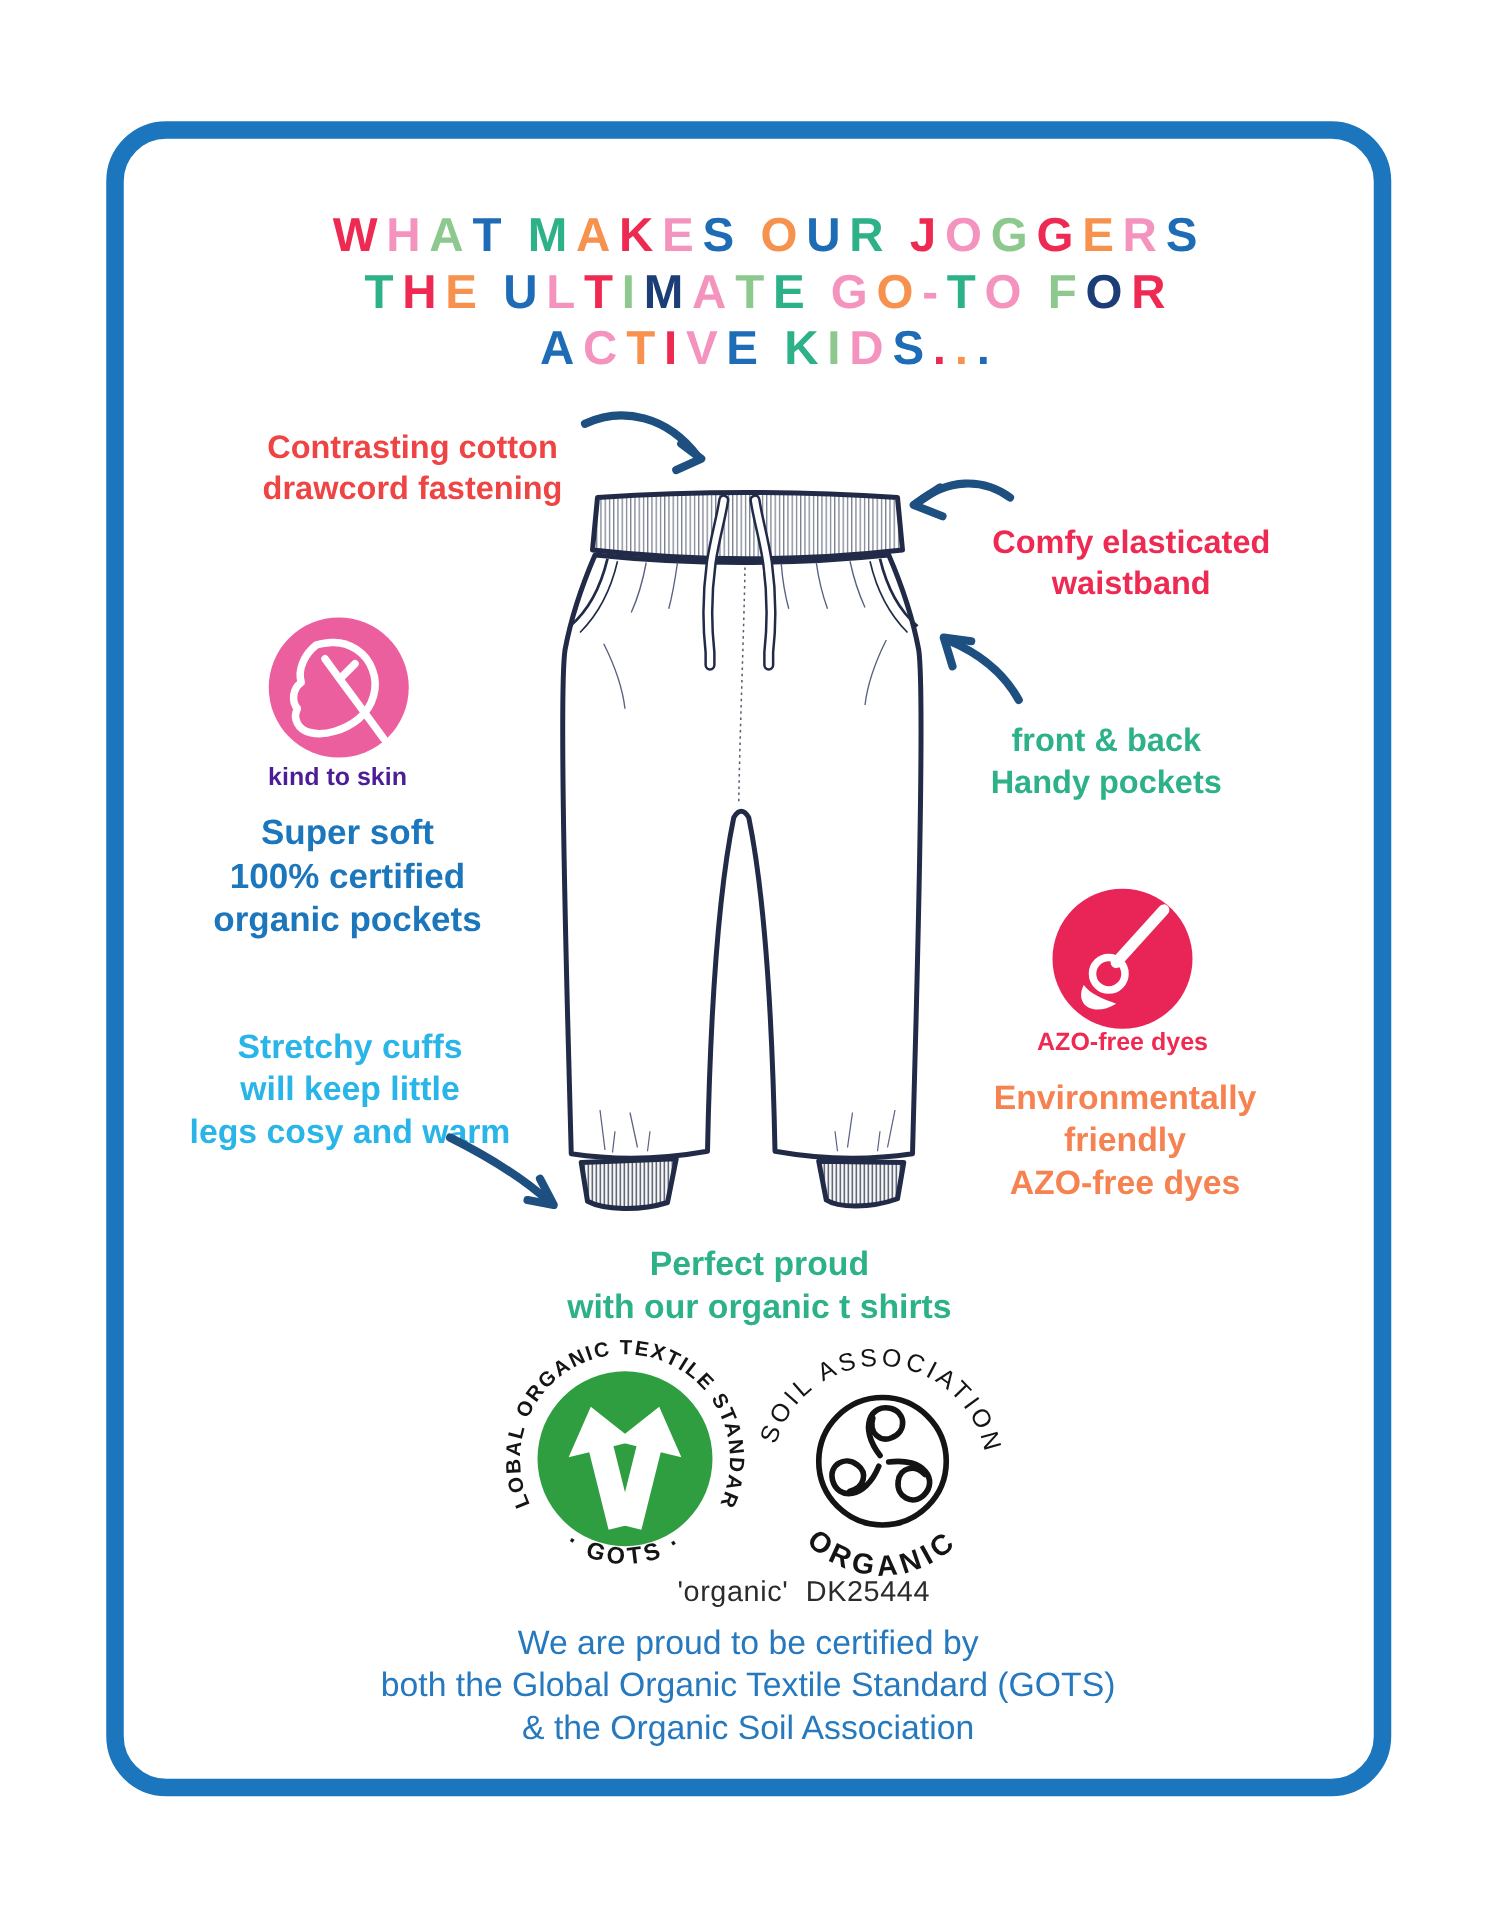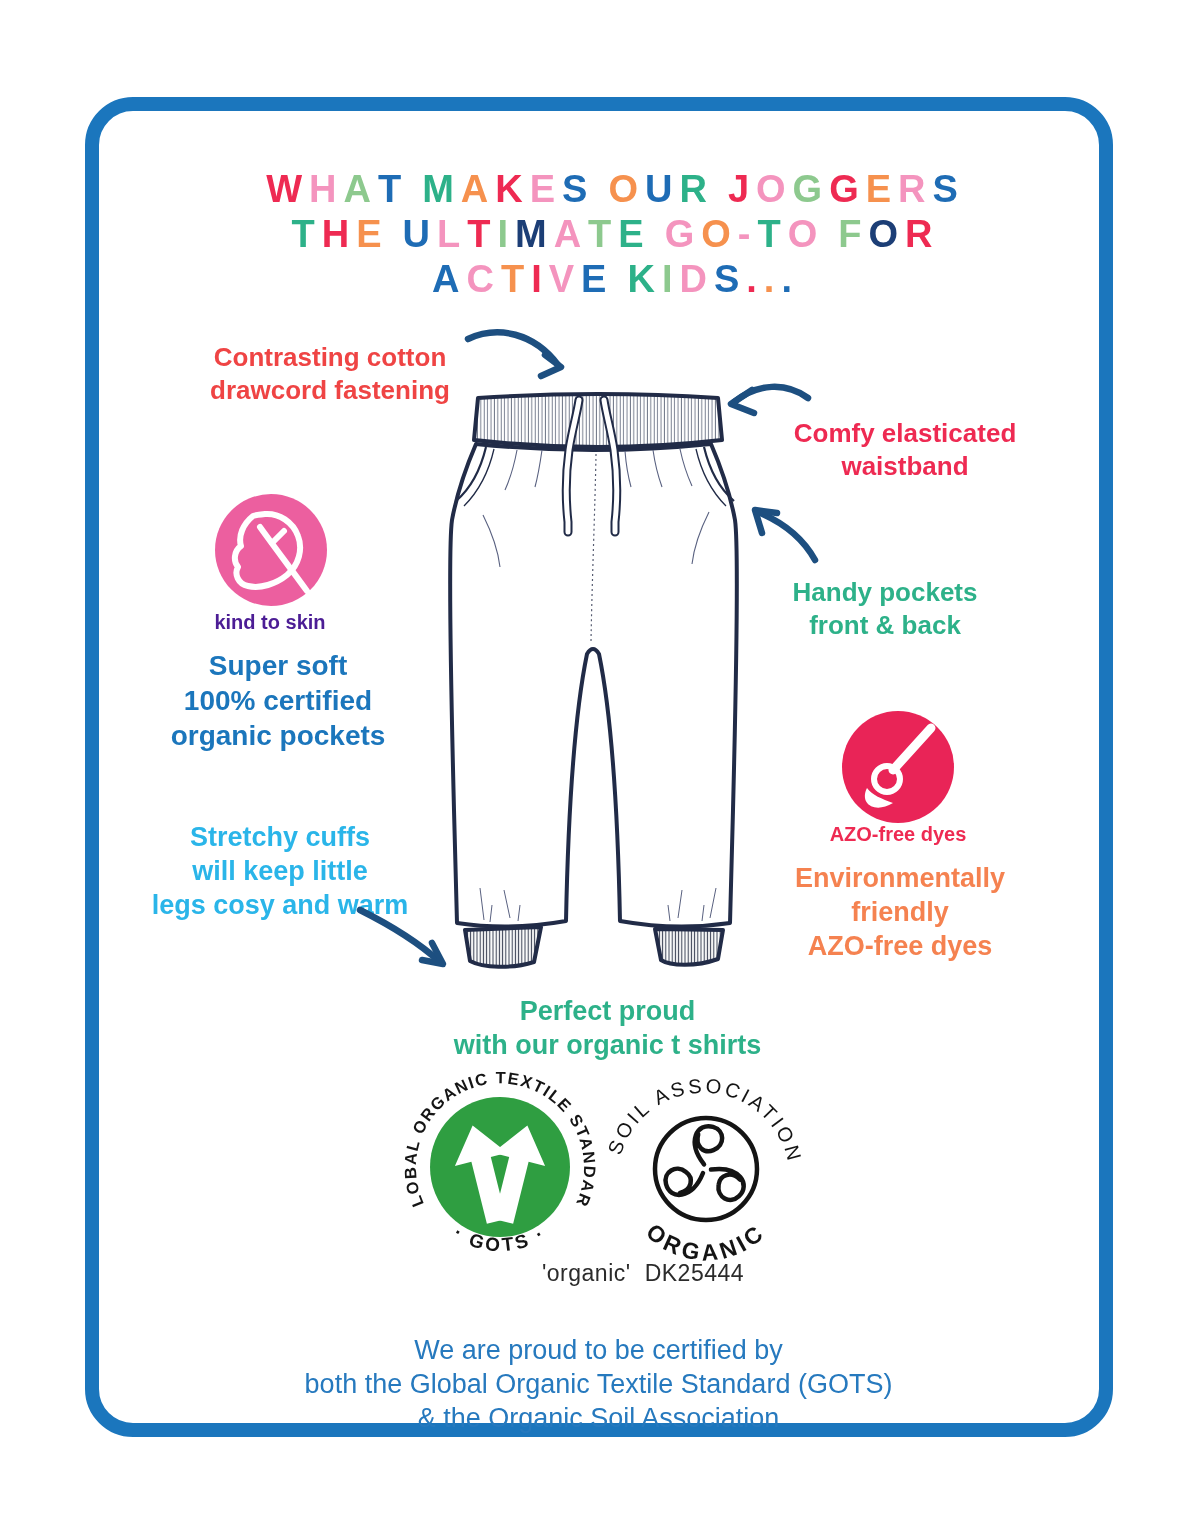--- a/index.html
+++ b/index.html
@@ -10,21 +10,21 @@
   .title{position:absolute;left:0;top:167px;width:1197px;text-align:center;}
   .title-line{height:45px;line-height:45px;font-size:38px;font-weight:bold;letter-spacing:7px;white-space:nowrap;margin-left:34px;}
   .title-line span{display:inline-block;}
   .title-line span.sp{width:14px;}
   .callout{position:absolute;font-weight:bold;font-size:26px;line-height:33px;text-align:center;}
   .badge-label{position:absolute;font-weight:bold;font-size:20px;text-align:center;}
   .cert-line{position:absolute;left:443px;top:1260px;width:400px;text-align:center;
              font-size:23px;color:#2b2b2b;letter-spacing:0.5px;}
   .cert-line .lic{margin-right:14px;}
   .footer{position:absolute;left:0;top:1297px;width:1197px;text-align:center;
-          font-size:27px;line-height:34px;font-weight:400;margin-top:36px;}
+          font-size:27px;line-height:34px;font-weight:400;}
   svg{position:absolute;overflow:visible;}
   .logo-ring-text{font-family:"Liberation Sans",sans-serif;}
 </style>
 </head>
 <body>
 
 <div class="canvas">
 
   <div class="frame" style="border-color: rgb(27, 118, 189);"></div>
 
@@ -38,22 +38,22 @@
     <div>Contrasting cotton</div>
     <div>drawcord fastening</div>
   </div>
 
   <div class="callout" style="left: 740px; top: 417px; width: 330px; color: rgb(238, 42, 82);">
     <div>Comfy elasticated</div>
     <div>waistband</div>
   </div>
 
   <div class="callout" style="left: 735px; top: 576px; width: 300px; color: rgb(45, 177, 137);">
+    <div>front &amp; back</div>
     <div>Handy pockets</div>
-    <div>front &amp; back</div>
   </div>
 
   <div class="callout" style="left: 128px; top: 648px; width: 300px; font-size: 28px; line-height: 35px; color: rgb(27, 118, 188);">
     <div>Super soft</div>
     <div>100% certified</div>
     <div>organic pockets</div>
   </div>
 
   <div class="callout" style="left: 105px; top: 820px; width: 350px; font-size: 27px; line-height: 34px; color: rgb(42, 181, 233);">
     <div>Stretchy cuffs</div>

